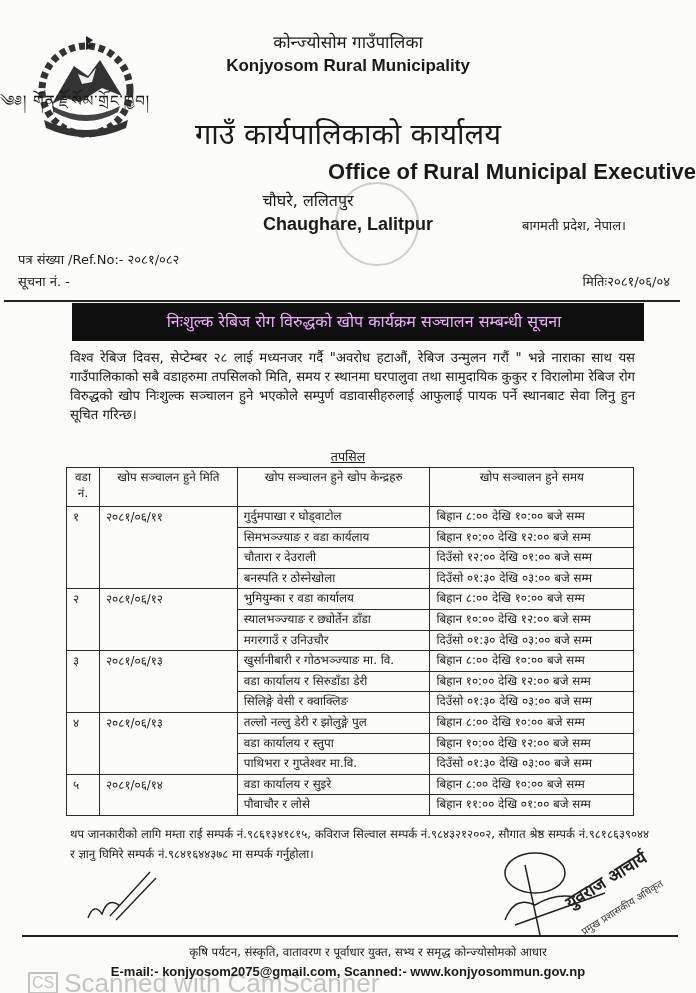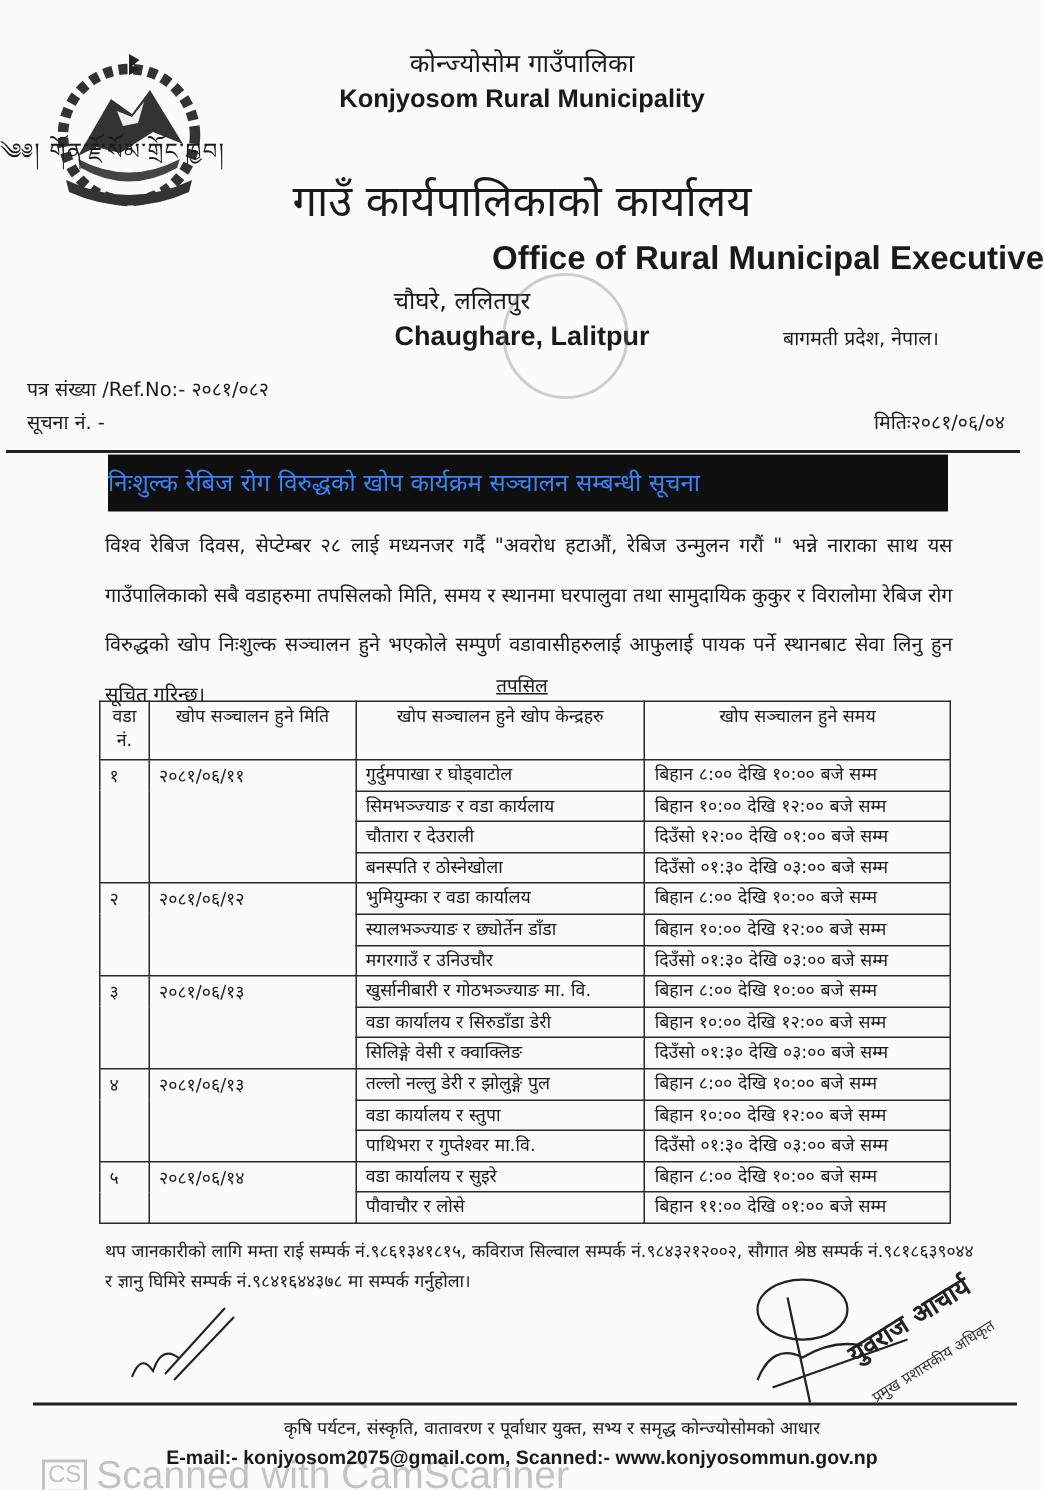--- a/index.html
+++ b/index.html
@@ -13,23 +13,23 @@
   .h-np2 { left:0; width:696px; top:113px; text-align:center; font-size:29px; }
   .h-en2 { left:0; width:696px; top:159px; text-align:right; font-family:"Liberation Sans", sans-serif; font-weight:bold; font-size:22px; }
   .h-np3 { left:0; width:616px; top:189px; text-align:center; font-size:16px; }
   .h-en3 { left:0; width:696px; top:214px; text-align:center; font-family:"Liberation Sans", sans-serif; font-weight:bold; font-size:18px; }
   .h-prov { left:522px; top:216px; font-size:13px; }
   .stamp { left:335px; top:182px; width:80px; height:80px; border-radius:50%; border:2px solid rgba(120,120,120,0.35); }
   .ref { left:18px; top:250px; font-size:13px; }
   .notice-no { left:18px; top:272px; font-size:13px; }
   .date { right:26px; top:272px; font-size:13px; }
   .rule-top { left:4px; top:300px; width:676px; height:2px; background:#222; }
-  .banner { left:72px; top:303px; width:560px; height:38px; background:#0f0f0f; color:#3b82f6;
-            text-align:left; line-height:38px; font-size:16px; }
-  .body-text { left:70px; top:348px; width:565px; font-size:13.2px; line-height:33px; text-align:justify; }
+  .banner { left:72px; top:303px; width:560px; height:38px; background:#0f0f0f; color:#f0abfc;
+            text-align:center; line-height:38px; font-size:16px;padding-left:12px; }
+  .body-text { left:70px; top:348px; width:565px; font-size:13.2px; line-height:19px; text-align:justify; }
   .tapsil { left:0; width:696px; top:448px; text-align:center; font-size:12.5px; text-decoration:underline; }
   table.sched { position:absolute; left:66px; top:467px; width:568px; border-collapse:collapse; font-size:11.8px; }
   table.sched th, table.sched td { border:1.3px solid #2a2a2a; padding:0 6px; vertical-align:top; font-weight:normal; }
   table.sched th { height:38px; text-align:center; }
   table.sched td { height:19.6px; line-height:19px; }
   table.sched td.ward, table.sched td.dt { vertical-align:top; padding-top:1px; }
   col.c1 { width:33px; } col.c2 { width:138px; } col.c3 { width:193px; } col.c4 { width:204px; }
   .contact { left:70px; top:824px; width:580px; font-size:11.6px; line-height:20px; }
   .sig-left { left:80px; top:866px; width:80px; height:60px; }
   .sig-right { left:495px; top:845px; width:180px; height:95px; }

